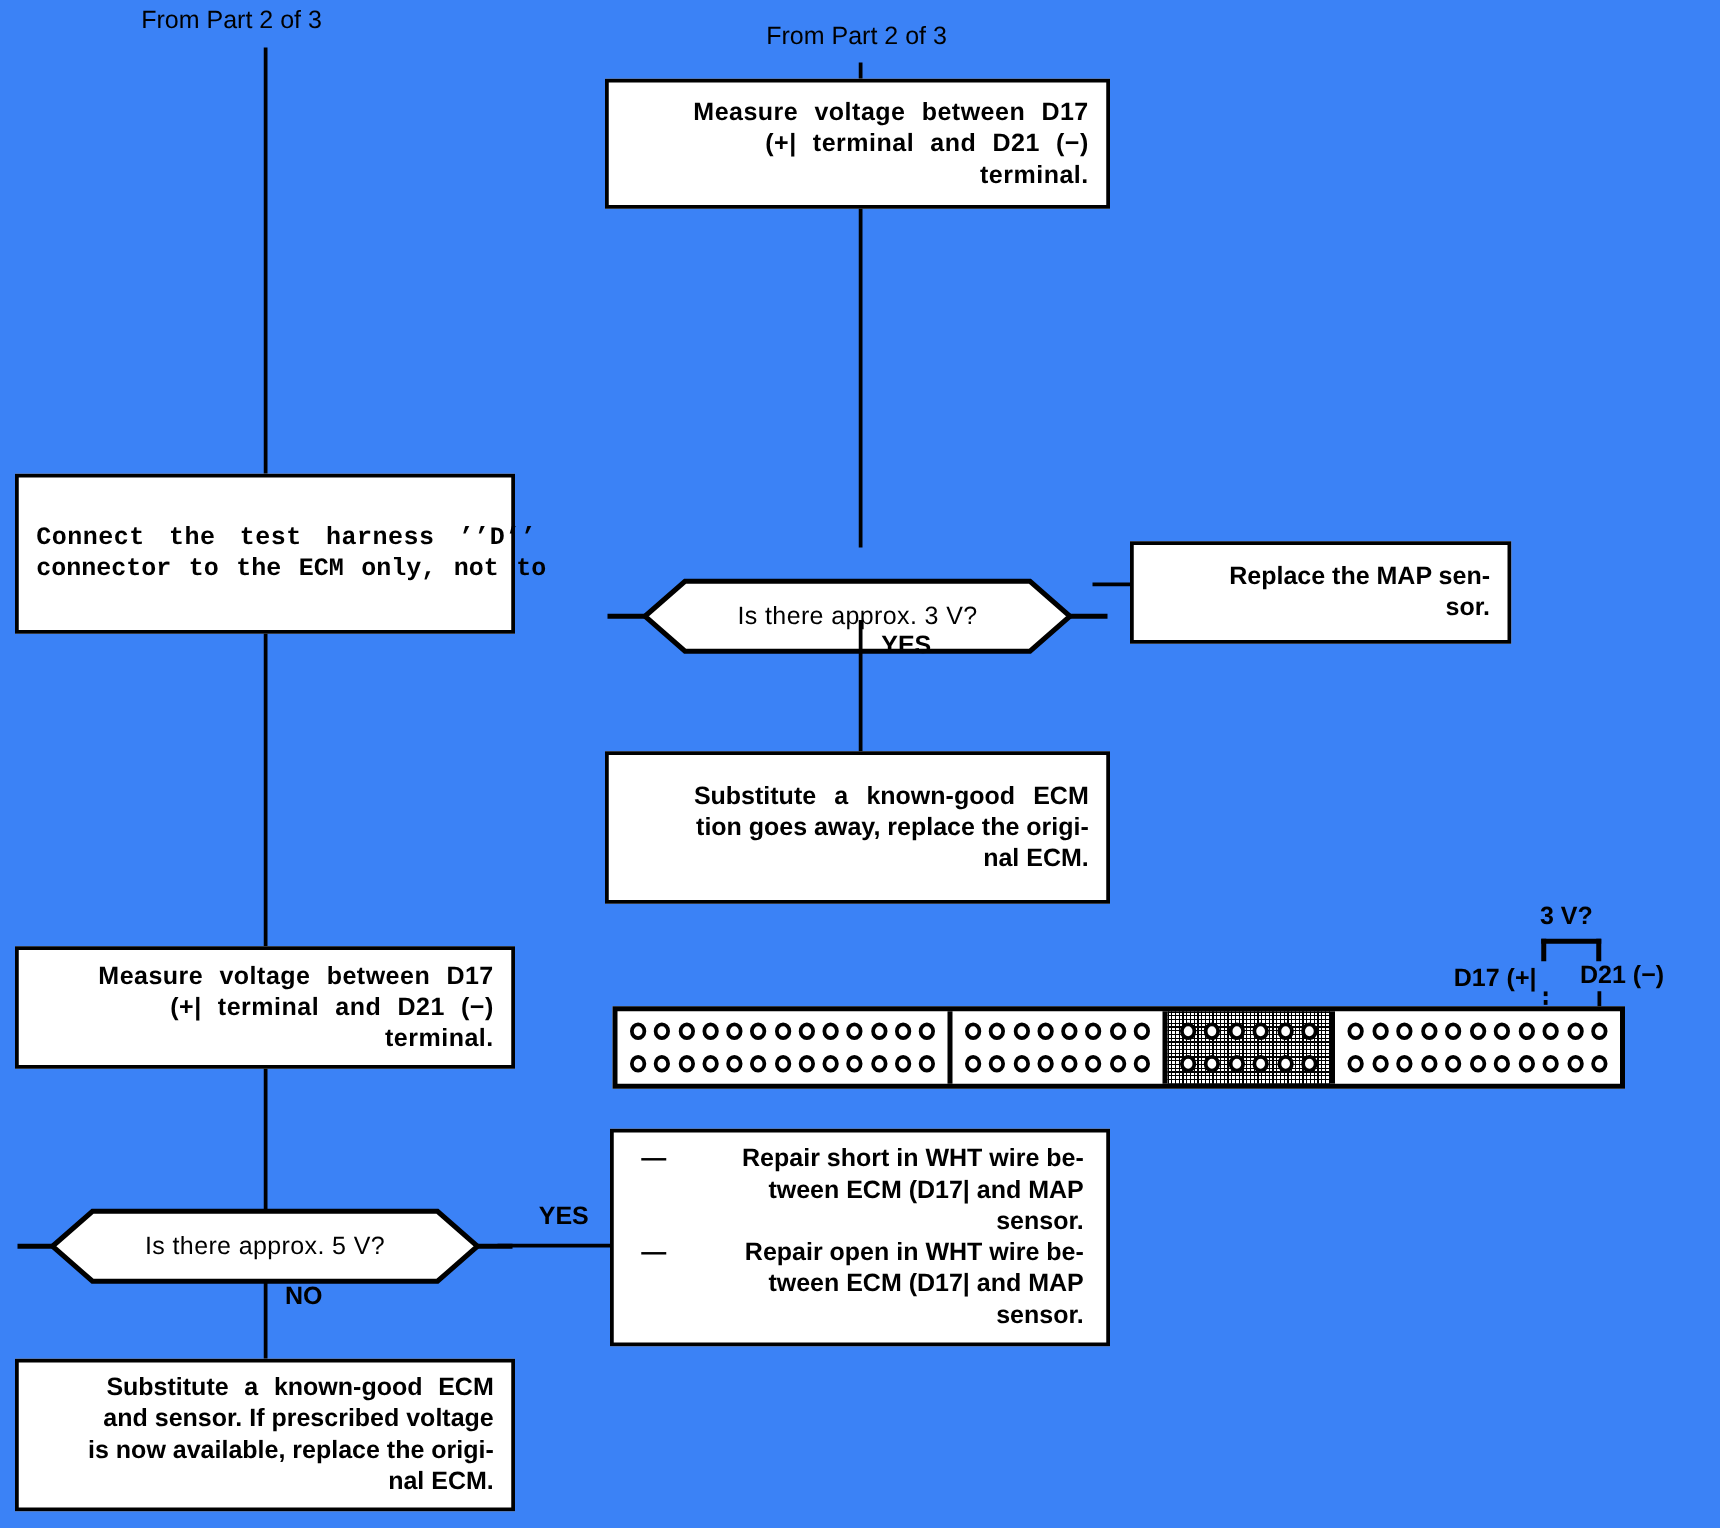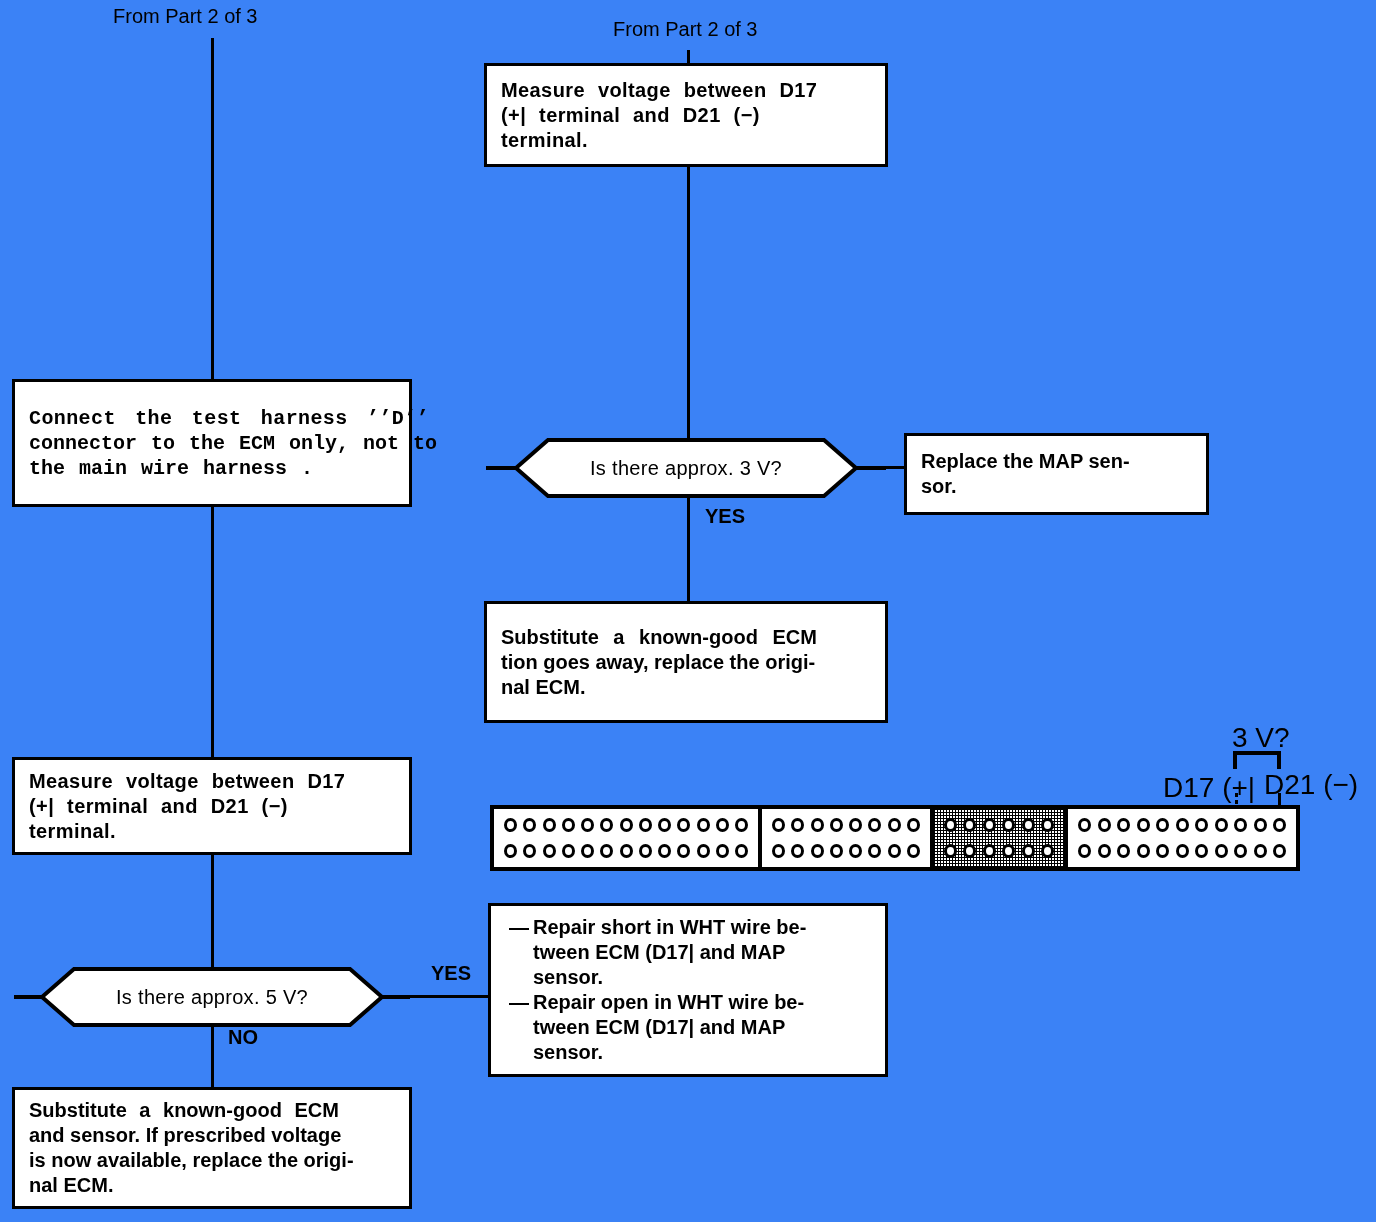--- a/index.html
+++ b/index.html
@@ -52,20 +52,21 @@
     border: 3px solid #000;
     background: #fff;
     box-sizing: border-box;
     display: flex;
     align-items: center;
   }
   .box-inner {
     padding: 0 14px;
     width: 100%;
     box-sizing: border-box;
+    text-align: right;
   }
   .box-line {
     font-size: 20px;
     line-height: 25px;
     white-space: nowrap;
   }
   .bold .box-line { font-weight: 700; }
   .reg .box-line  { font-weight: 700; }
   .just .box-line {
     
@@ -140,22 +141,22 @@
     border-radius: 50%;
     background: #fff;
     box-sizing: border-box;
     margin: 0 2px;
   }
   .pin-section.shaded .pin { background: #fff; }
 
   
   .callout-label {
     position: absolute;
-    font-size: 28px;
-    font-weight: 400;
+    font-size: 20px;
+    font-weight: 700;
     white-space: nowrap;
     text-align: center;
   }
   .bracket {
     position: absolute;
     border-top: 4px solid #000;
     border-left: 4px solid #000;
     border-right: 4px solid #000;
     box-sizing: border-box;
   }
@@ -178,21 +179,20 @@
 <div id="canvas">
 
   <div class="plain-label" style="left:113px; top:5px;">From Part 2 of 3</div>
 
   <div class="vline" style="left:211px; top:38px; height:341px;"></div>
 
   <div class="box reg just" style="left:12px; top:379px; width:400px; height:128px;font-family:Liberation Mono, monospace;">
     <div class="box-inner">
       <div class="box-line">Connect the test harness ’’D’’</div>
       <div class="box-line" style="letter-spacing:0px;word-spacing:2px;">connector to the ECM only, not to</div>
-      <div class="box-line" style="letter-spacing:0px;word-spacing:2px;">the main wire harness .</div>
     </div>
   </div>
 
   <div class="vline" style="left:211px; top:507px; height:250px;"></div>
 
   <div class="box reg just" style="left:12px; top:757px; width:400px; height:98px;">
     <div class="box-inner">
       <div class="box-line">Measure voltage between D17</div>
       <div class="box-line">(+| terminal and D21 (−)</div>
       <div class="box-line" style="word-spacing:0px;">terminal.</div>
@@ -232,21 +232,21 @@
   <div class="box reg just" style="left:484px; top:63px; width:404px; height:104px;">
     <div class="box-inner">
       <div class="box-line">Measure voltage between D17</div>
       <div class="box-line">(+| terminal and D21 (−)</div>
       <div class="box-line" style="word-spacing:0px;">terminal.</div>
     </div>
   </div>
 
   <div class="vline" style="left:687px; top:167px; height:271px;"></div>
 
-  <div class="hex" style="left:484px; top:437px; width:404px; height:62px;">
+  <div class="hex" style="left:484px; top:462px; width:404px; height:62px;">
     <svg width="404" height="62" viewBox="0 0 404 62">
       <polygon points="32,31 64,3 340,3 372,31 340,59 64,59" fill="#ffffff" stroke="#000000" stroke-width="4" stroke-linejoin="miter"></polygon>
       <line x1="32" y1="31" x2="2" y2="31" stroke="#000000" stroke-width="4"></line>
       <line x1="372" y1="31" x2="402" y2="31" stroke="#000000" stroke-width="4"></line>
     </svg>
     <div class="hex-text">Is there approx. 3 V?</div>
   </div>
 
   <div class="hline" style="left:874px; top:466px; width:85px;"></div>
   <div class="branch-label" style="left:905px; top:436px;">NO</div>

